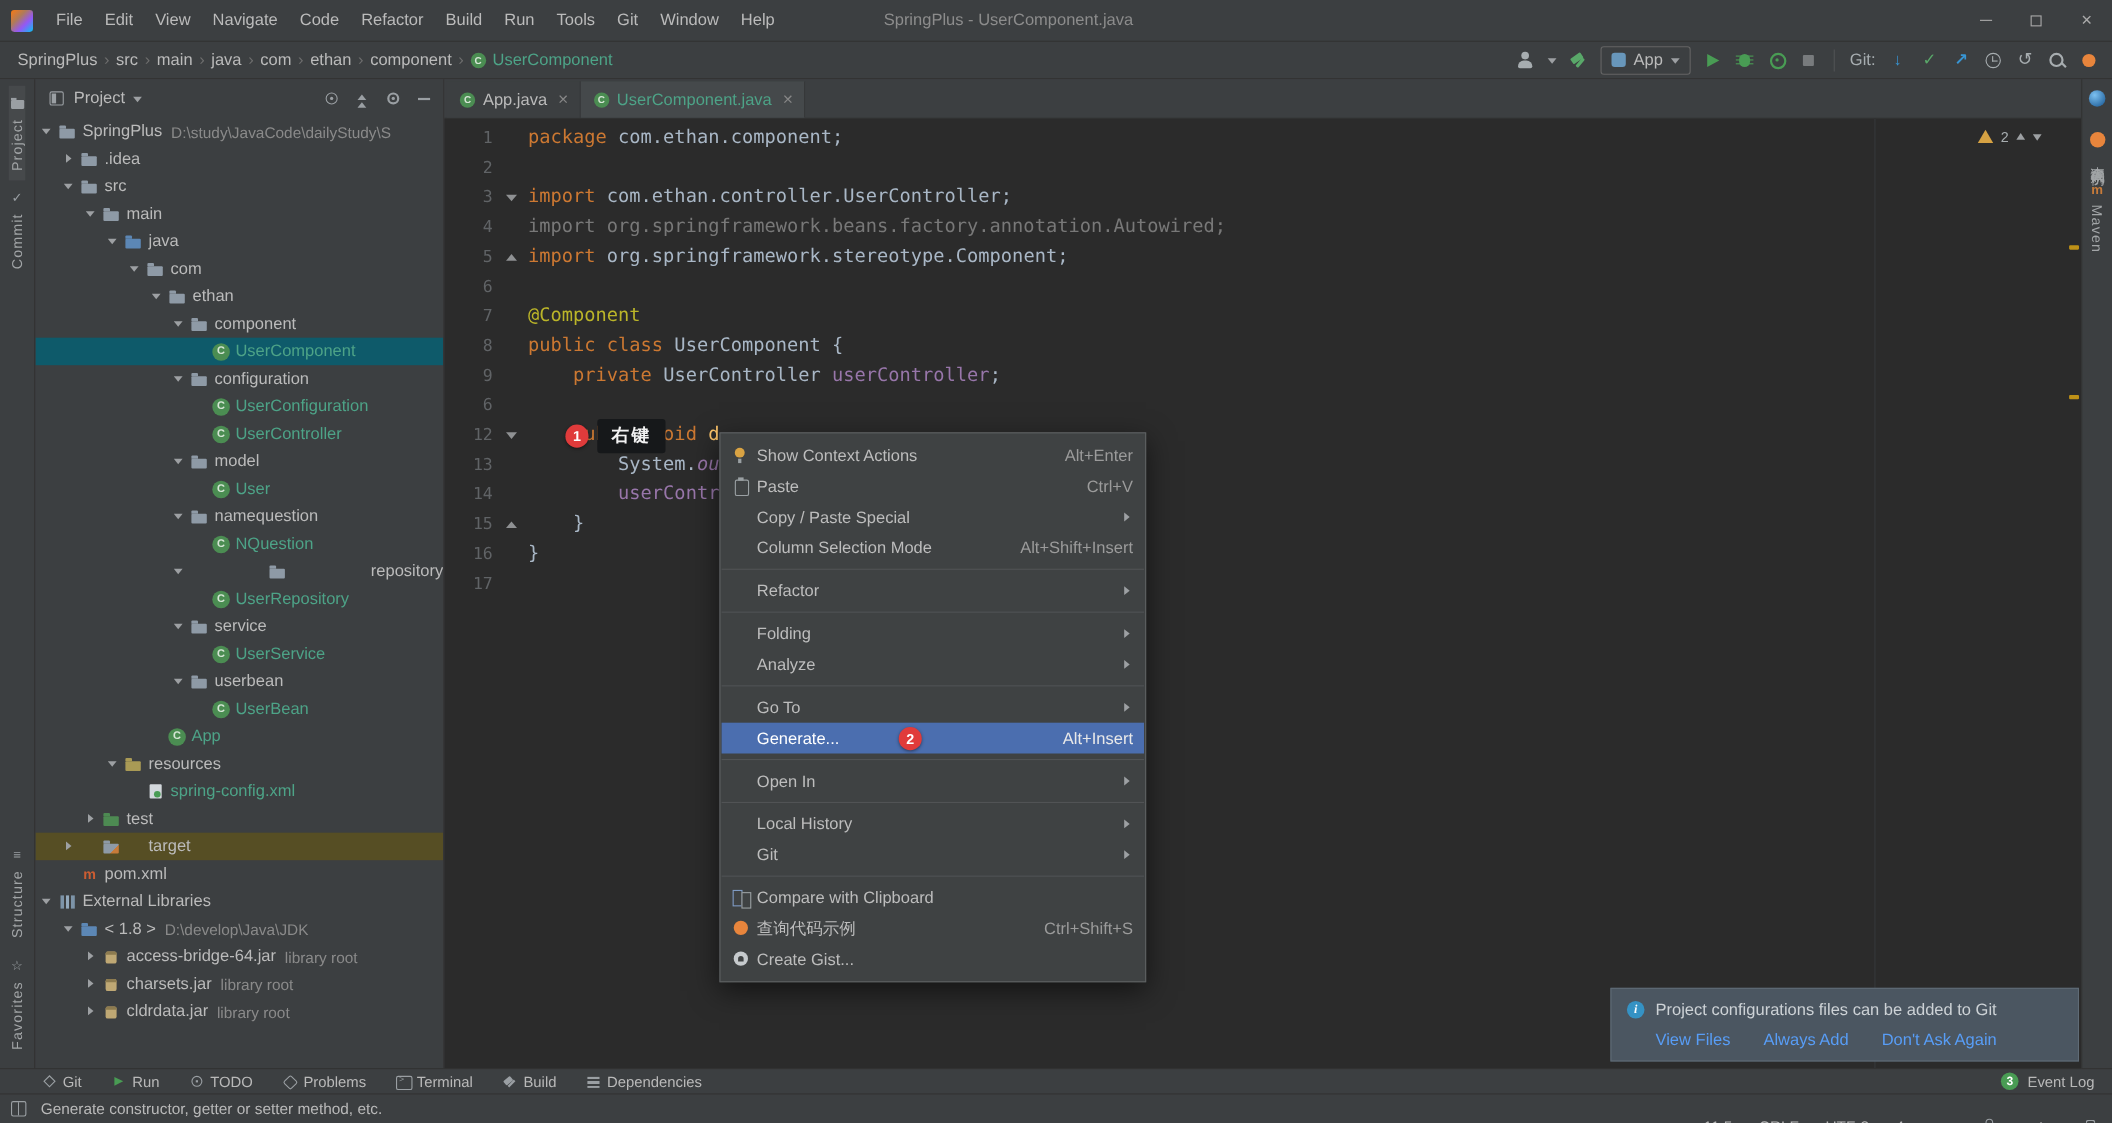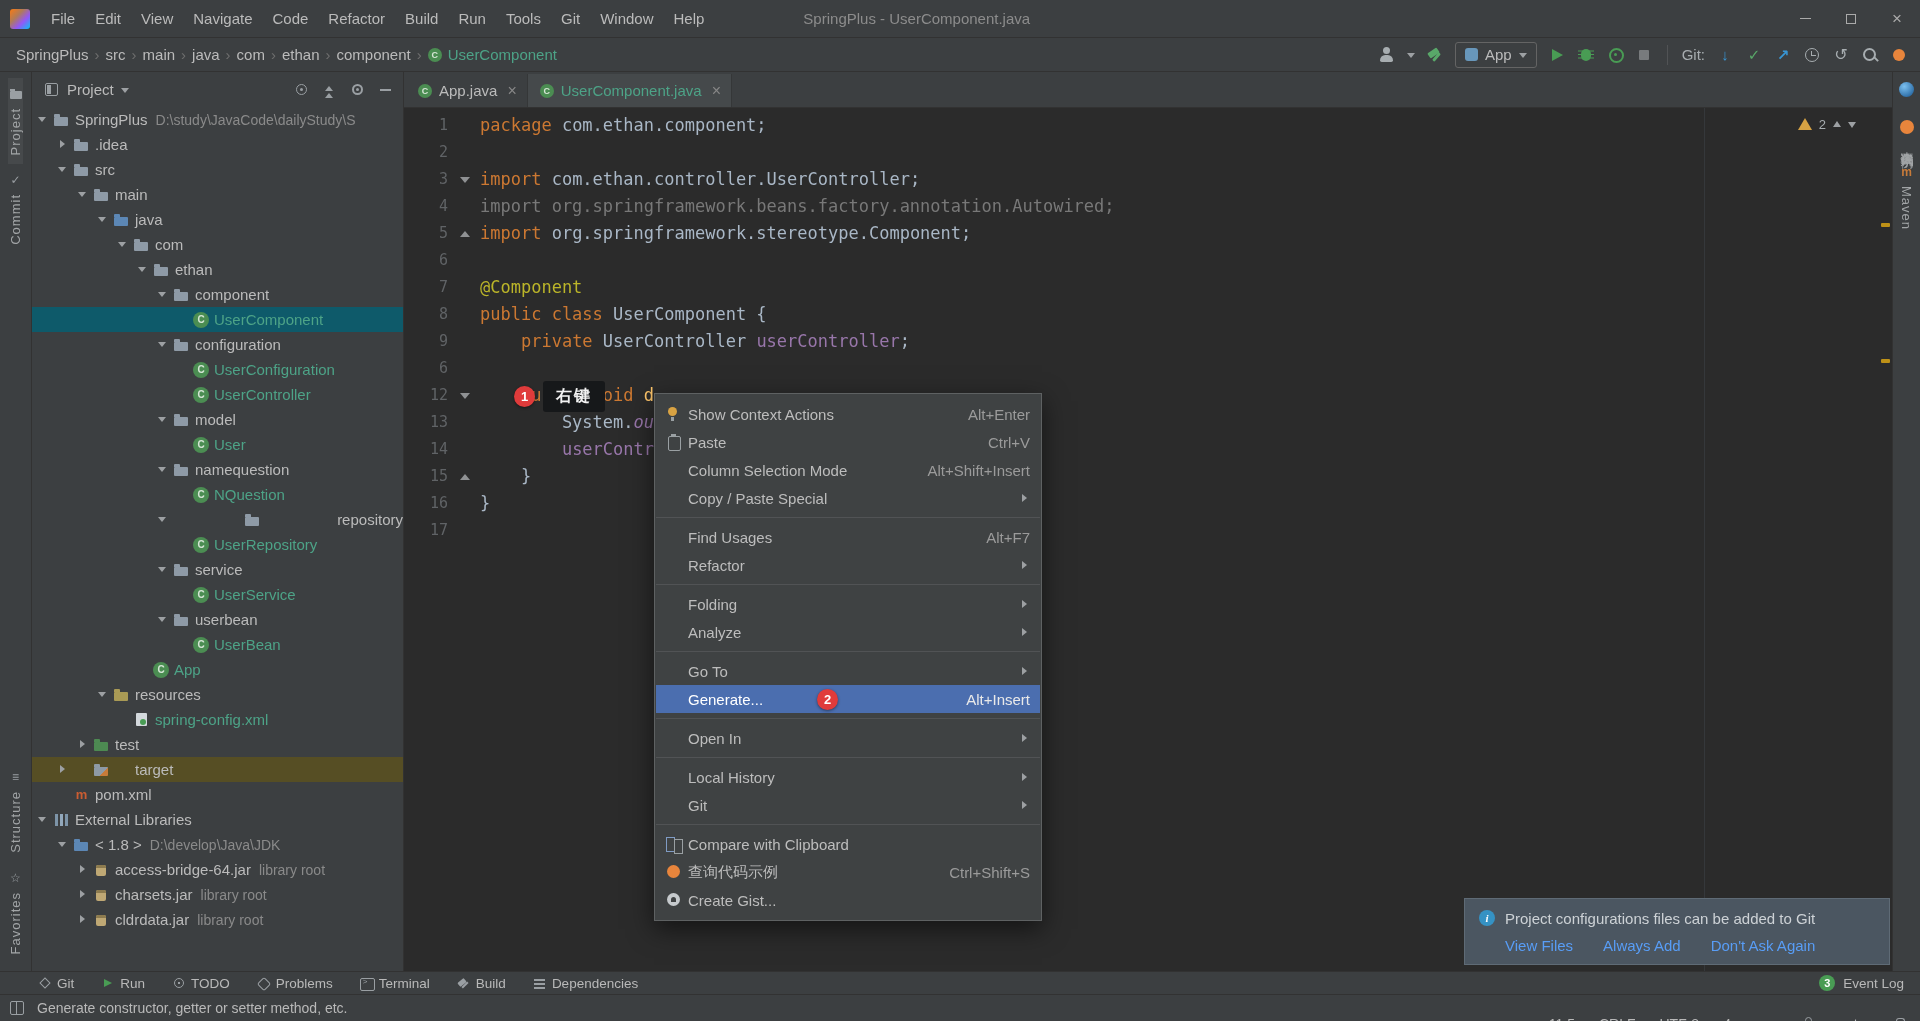--- a/index.html
+++ b/index.html
@@ -613,37 +613,31 @@
         <span class="mi-short">Alt+Enter</span>
       </div>
       <div class="mi">
         <span class="mi-ico mi-paste"></span>
         <span class="mi-label">Paste</span>
         <span class="mi-fill"></span>
         <span class="mi-short">Ctrl+V</span>
       </div>
       <div class="mi">
         <span class="mi-ico"></span>
+        <span class="mi-label">Copy / Paste Special</span>
+        <span class="mi-fill"></span>
+        <span class="mi-arrow"></span>
+      </div>
+      <div class="mi">
+        <span class="mi-ico"></span>
         <span class="mi-label">Column Selection Mode</span>
         <span class="mi-fill"></span>
         <span class="mi-short">Alt+Shift+Insert</span>
       </div>
-      <div class="mi">
-        <span class="mi-ico"></span>
-        <span class="mi-label">Copy / Paste Special</span>
-        <span class="mi-fill"></span>
-        <span class="mi-arrow"></span>
-      </div>
       <div class="msep"></div>
-      <div class="mi">
-        <span class="mi-ico"></span>
-        <span class="mi-label">Find Usages</span>
-        <span class="mi-fill"></span>
-        <span class="mi-short">Alt+F7</span>
-      </div>
       <div class="mi">
         <span class="mi-ico"></span>
         <span class="mi-label">Refactor</span>
         <span class="mi-fill"></span>
         <span class="mi-arrow"></span>
       </div>
       <div class="msep"></div>
       <div class="mi">
         <span class="mi-ico"></span>
         <span class="mi-label">Folding</span>

